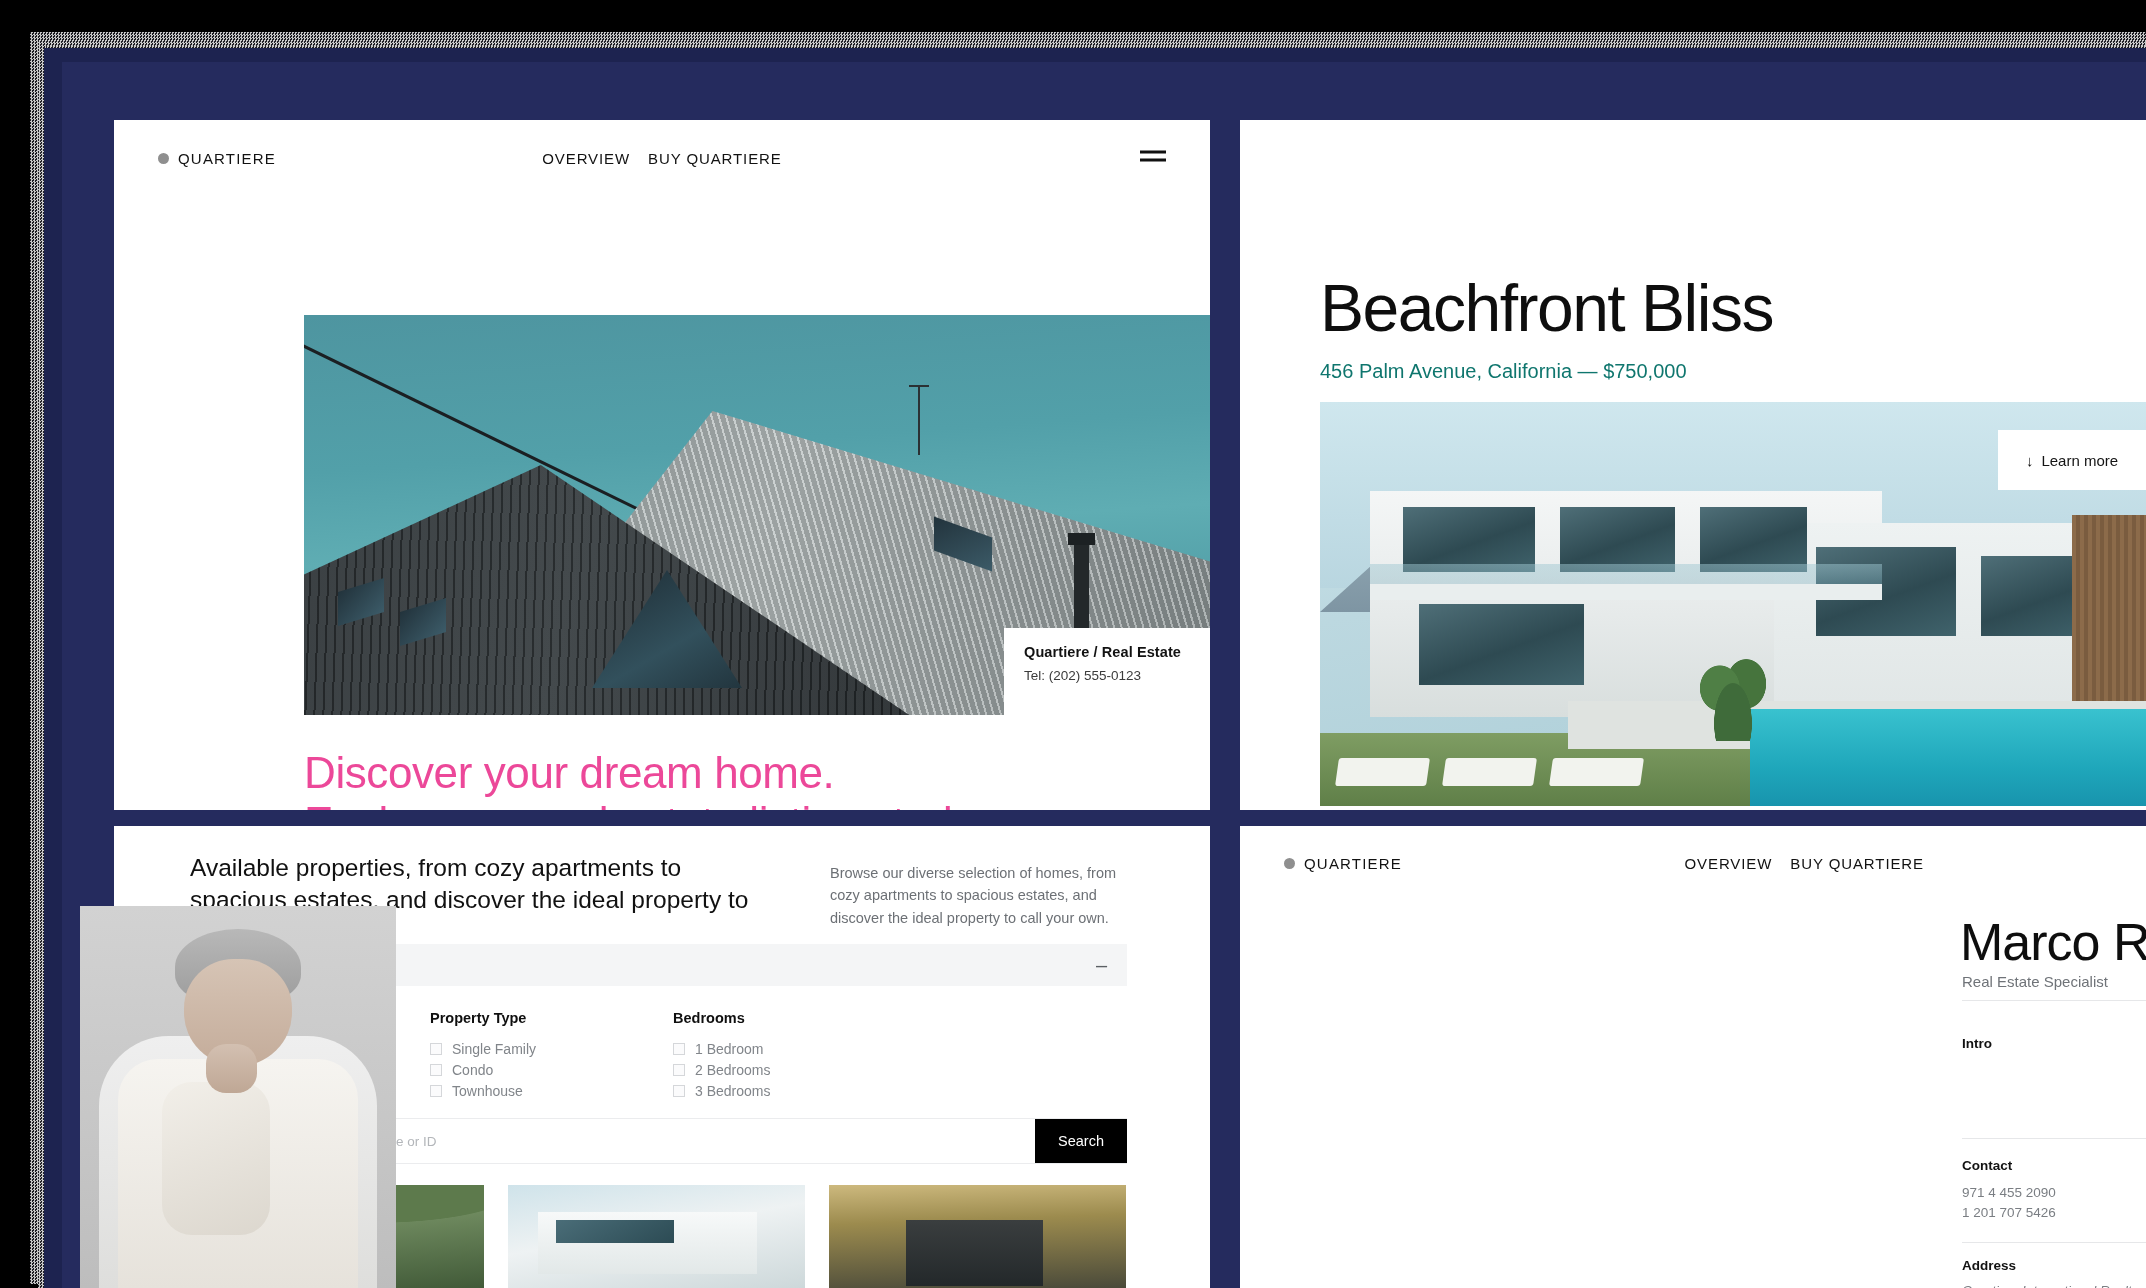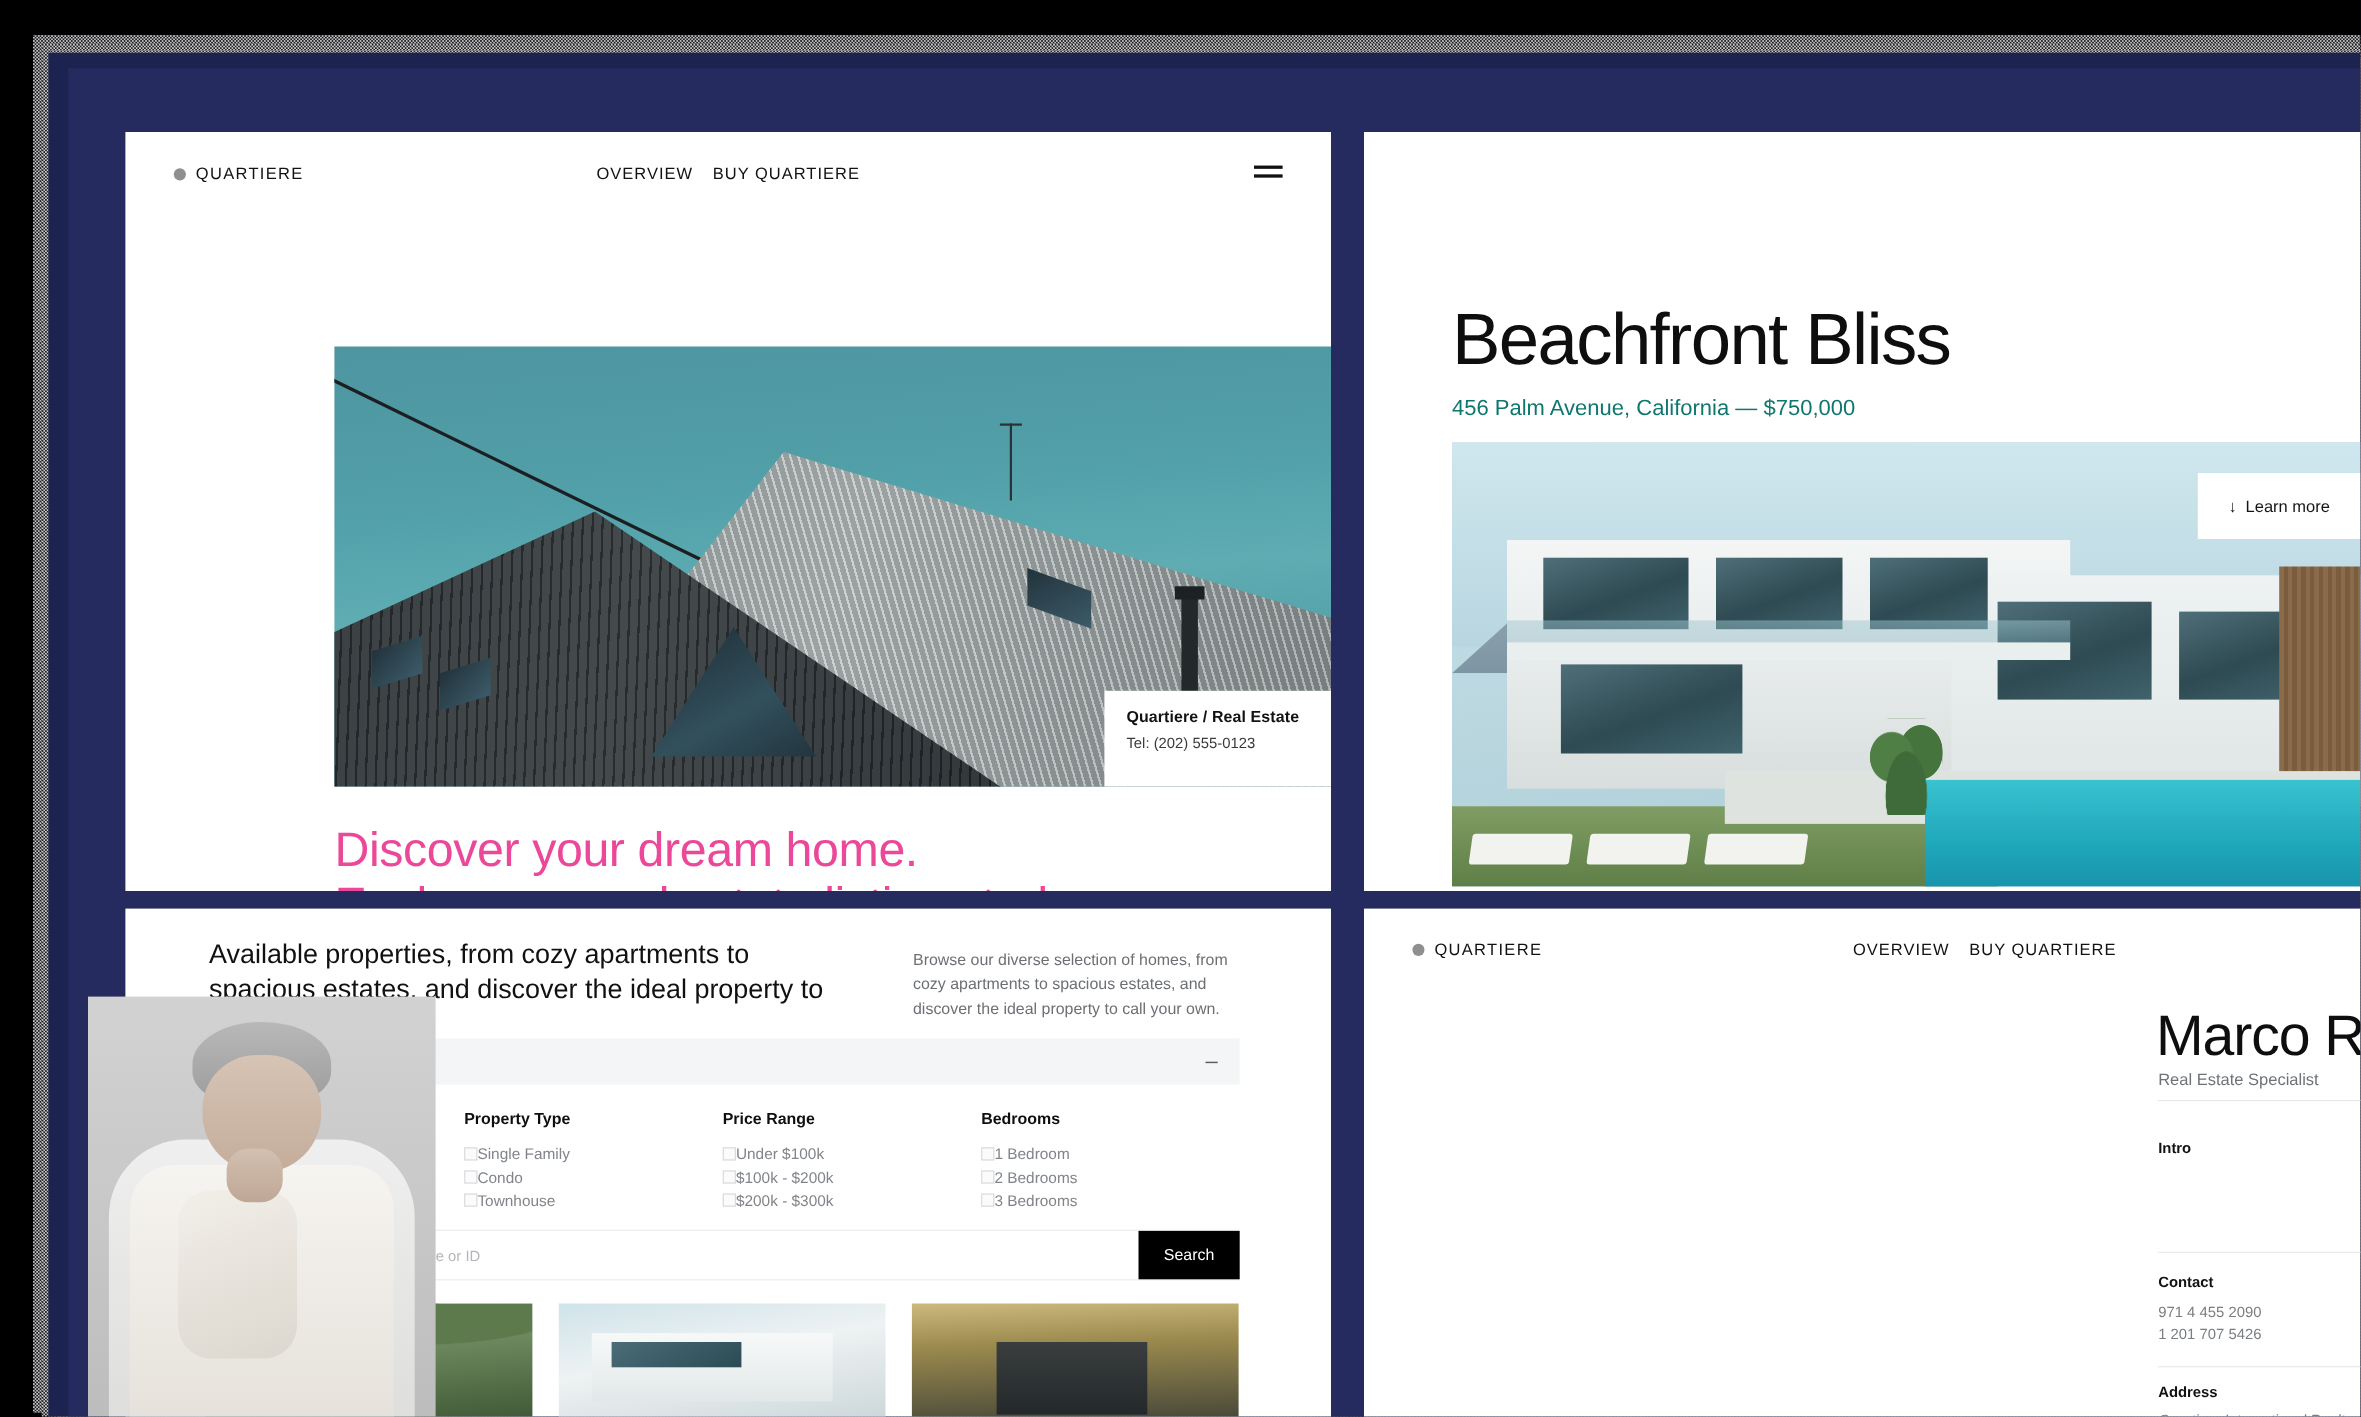--- a/index.html
+++ b/index.html
@@ -161,21 +161,21 @@
     background: #f4f5f6; display: flex; align-items: center; padding: 0 20px;
   }
   .filters-bar .fl { font-size: 14px; color: #111; font-weight: 700; }
   .filters-bar .sep { width: 1px; height: 17px; background: #d4d6d8; margin: 0 14px; }
   .filters-bar .ca { font-size: 14px; color: #7c8085; cursor: pointer; }
   .filters-bar .collapse { margin-left: auto; font-size: 20px; color: #5b5f64; cursor: pointer; line-height: 1; }
 
   .filter-grid { position: absolute; left: 187px; top: 1010px; width: 940px; display: flex; }
   .fcol { width: 243px; }
   .fcol h4 { font-size: 14.5px; color: #0f0f0f; font-weight: 700; margin-bottom: 15px; }
-  .fopt { display: flex; align-items: center; margin-bottom: 5px; cursor: pointer; }
+  .fopt { display: flex; align-items: center; gap: 10px; margin-bottom: 5px; cursor: pointer; }
   .cbx { width: 12px; height: 12px; border: 1px solid #d5d7da; background: #fbfbfc; display: block; }
   .fopt span { font-size: 14px; color: #81858a; }
 
   .search-row { position: absolute; left: 187px; top: 1118px; width: 940px; height: 46px;
     border-top: 1px solid #ebecee; border-bottom: 1px solid #ebecee; display: flex; align-items: center; }
   .search-input { flex: 1; height: 100%; border: 0; outline: 0; padding: 0 10px; font-size: 13.5px; color: #111; background: transparent; }
   .search-input::placeholder { color: #b3b6ba; }
   .search-btn { width: 92px; height: 44px; background: #000; color: #fff; border: 0; font-size: 14.5px; cursor: pointer; font-family: "Liberation Sans", sans-serif; }
 
   .thumbs { position: absolute; left: 187px; top: 1185px; display: flex; gap: 24px; }
@@ -345,35 +345,20 @@
       <div class="fopt">
           <span class="cbx"></span>
           <span>Condo</span>
         </div>
       <div class="fopt">
           <span class="cbx"></span>
           <span>Townhouse</span>
         </div>
     </div>
     <div class="fcol">
-      <h4>Price Range</h4>
-      <div class="fopt">
-          <span class="cbx"></span>
-          <span>Under $100k</span>
-        </div>
-      <div class="fopt">
-          <span class="cbx"></span>
-          <span>$100k - $200k</span>
-        </div>
-      <div class="fopt">
-          <span class="cbx"></span>
-          <span>$200k - $300k</span>
-        </div>
-    </div>
-    <div class="fcol">
       <h4>Bedrooms</h4>
       <div class="fopt">
           <span class="cbx"></span>
           <span>1 Bedroom</span>
         </div>
       <div class="fopt">
           <span class="cbx"></span>
           <span>2 Bedrooms</span>
         </div>
       <div class="fopt">

